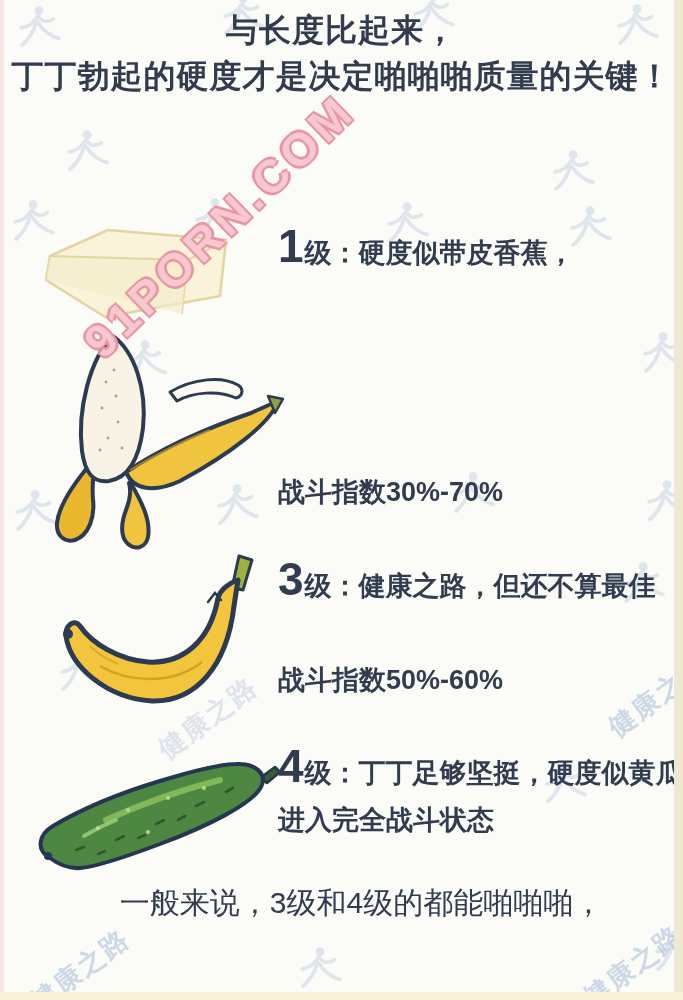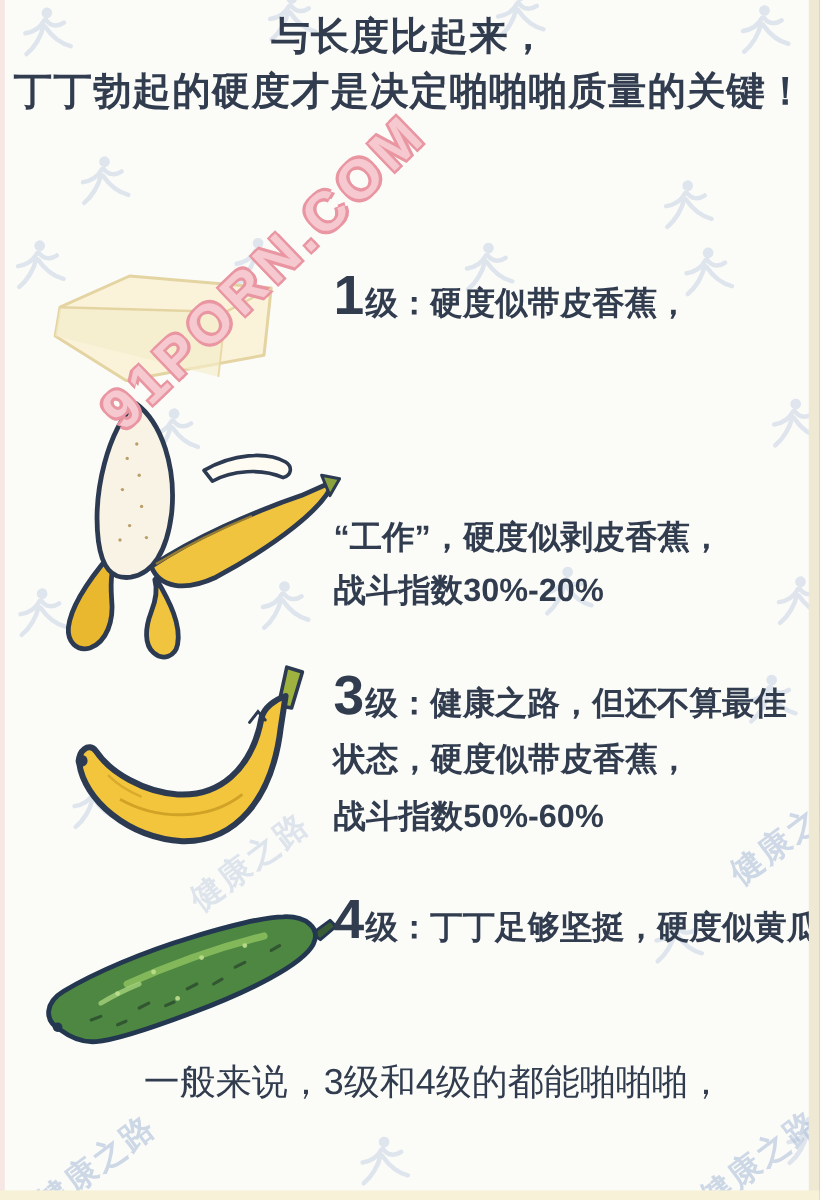--- a/index.html
+++ b/index.html
@@ -139,35 +139,33 @@
         <circle cx="86" cy="66" r="1.4"></circle>
         <circle cx="72" cy="78" r="1.4"></circle>
       <circle cx="88" cy="92" r="1.4"></circle>
         <circle cx="78" cy="108" r="1.4"></circle>
         <circle cx="92" cy="118" r="1.4"></circle>
       <circle cx="70" cy="120" r="1.4"></circle>
         <circle cx="84" cy="40" r="1.4"></circle>
     </g>
     <path d="M 100,140 C 120,128 150,112 180,100" fill="none" stroke="#c79a22" stroke-width="2" opacity="0.7"></path>
   </svg>
-  <div class="abs txt body-line content" style="left:278px;top:433px">“工作”，硬度似剥皮香蕉，</div>
-  <div class="abs txt body-line content" style="left:278px;top:477px">战斗指数30%-20%</div>
+  <div class="abs txt body-line content" style="left:278px;top:477px">战斗指数30%-70%</div>
 
   <svg class="abs illus" style="left:40px;top:548px" width="236" height="166" viewBox="0 0 236 166">
     <path d="M 192,40 L 199,8 L 212,12 L 203,42 Z" fill="#9db23f" stroke="#2c3a52" stroke-width="3" stroke-linejoin="round"></path>
     <path d="M 26,88 C 30,118 66,150 112,153 C 156,154 187,118 194,58 L 198,32 C 189,35 180,42 178,50 C 170,94 142,116 108,114 C 80,112 52,96 40,78 C 34,70 25,78 26,88 Z" fill="#f2c53d" stroke="#2c3a52" stroke-width="5" stroke-linejoin="round"></path>
     <circle cx="28" cy="86" r="5" fill="#2c3a52"></circle>
     <path d="M 60,118 C 92,136 134,136 162,114" fill="none" stroke="#c79a22" stroke-width="2.5" opacity="0.8"></path>
     <path d="M 50,98 C 58,106 68,112 78,116" fill="none" stroke="#c79a22" stroke-width="2" opacity="0.6"></path>
     <path d="M 168,54 L 175,45 L 181,52" fill="none" stroke="#2c3a52" stroke-width="2.5" stroke-linecap="round"></path>
   </svg>
   <div class="abs txt lvl-head content" style="left:278px;top:553px">
     <span class="lvl-num">3</span><span>级：健康之路，但还不算最佳</span>
   </div>
-  <div class="abs txt body-line content" style="left:278px;top:618px">状态，硬度似带皮香蕉，</div>
   <div class="abs txt body-line content" style="left:278px;top:665px">战斗指数50%-60%</div>
 
   <svg class="abs illus" style="left:28px;top:748px" width="262" height="138" viewBox="0 0 262 138">
     <path d="M 232,30 L 247,19 L 252,24 L 239,35 Z" fill="#3a5c35" stroke="#233850" stroke-width="2.5" stroke-linejoin="round"></path>
     <path d="M 22,110 C 8,102 10,87 25,78 C 52,62 92,45 132,33 C 165,23 195,16 208,16 C 226,15 240,25 233,39 C 224,56 180,78 132,96 C 100,108 68,119 52,120 C 40,121 30,116 22,110 Z" fill="#4d8742" stroke="#233850" stroke-width="4" stroke-linejoin="round"></path>
     <circle cx="20" cy="108" r="4" fill="#233850"></circle>
     <path d="M 78,72 C 118,54 160,40 192,32" fill="none" stroke="#8cc05e" stroke-width="6" stroke-linecap="round" opacity="0.85"></path>
     <path d="M 56,88 C 66,82 76,77 88,72" fill="none" stroke="#a5d27a" stroke-width="4" stroke-linecap="round" opacity="0.8"></path>
     <g stroke="#2f5230" stroke-width="2.6" stroke-linecap="round" opacity="0.9">
       <path d="M 48,102 L 56,99"></path>
@@ -183,19 +181,20 @@
       <circle cx="100" cy="62" r="2"></circle>
         <circle cx="140" cy="50" r="2"></circle>
         <circle cx="176" cy="40" r="2"></circle>
       <circle cx="70" cy="80" r="2"></circle>
         <circle cx="120" cy="84" r="2"></circle>
     </g>
   </svg>
   <div class="abs txt lvl-head content" style="left:278px;top:740px">
     <span class="lvl-num">4</span><span>级：丁丁足够坚挺，硬度似黄瓜，</span>
   </div>
+  <div class="abs txt body-line content" style="left:278px;top:805px">进入完全战斗状态</div>
 
   <div class="abs txt footer-line center content" style="top:886px">一般来说，3级和4级的都能啪啪啪，</div>
 
   <div class="abs edge-left"></div>
   <div class="abs edge-right"></div>
   <div class="abs edge-bottom"></div>
 </div>
 
 </body></html>

